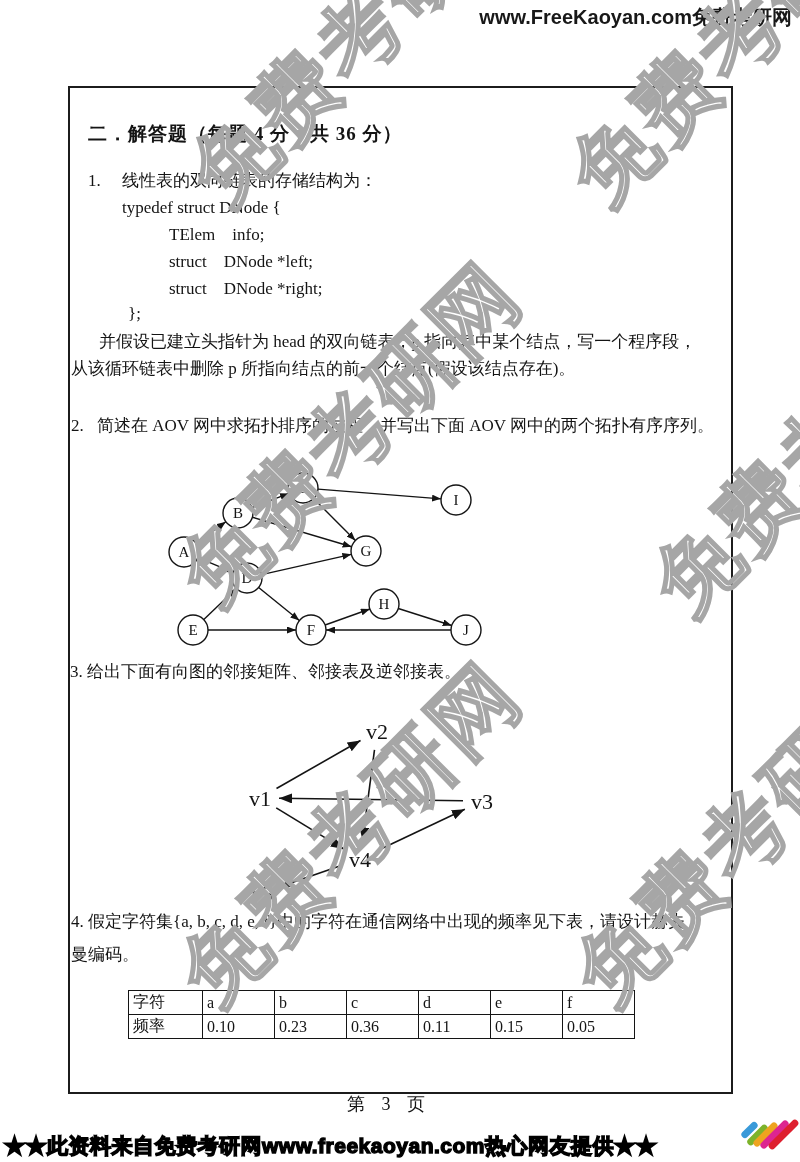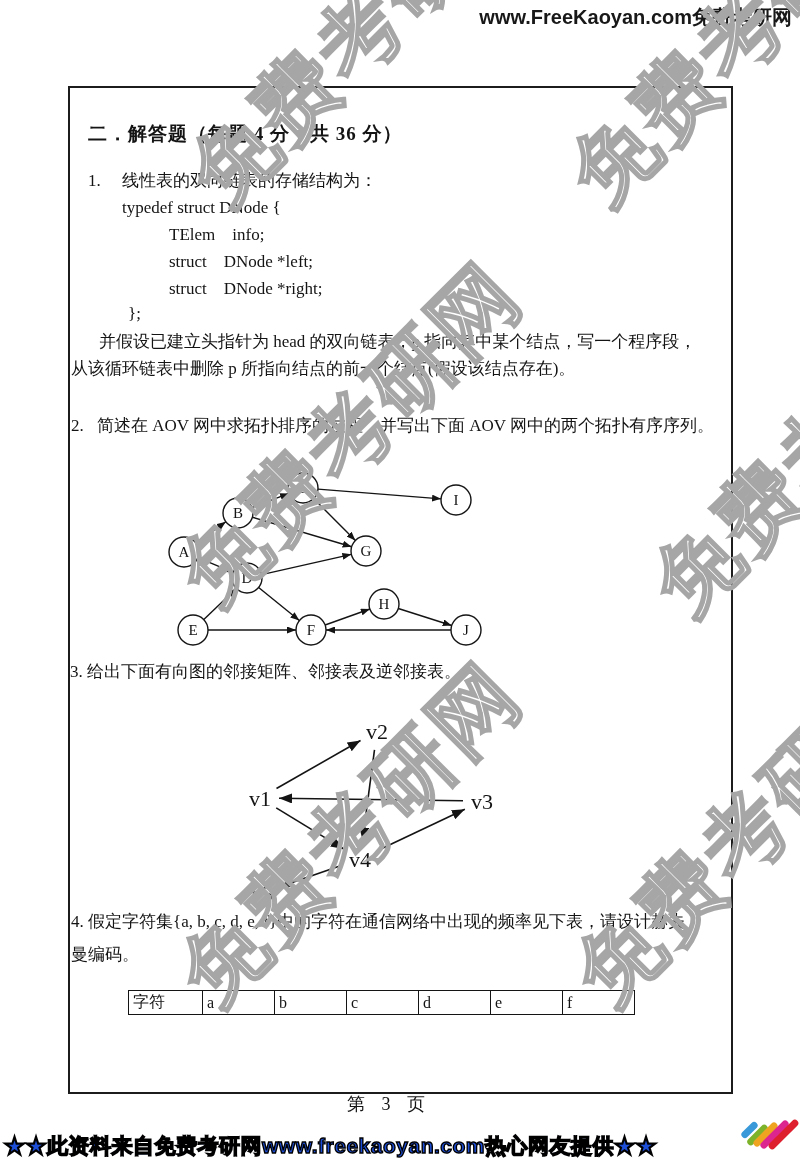--- a/index.html
+++ b/index.html
@@ -35,21 +35,21 @@
 
   table.freq { position:absolute; left:128px; top:990px; z-index:2;
                border-collapse:collapse; font-size:16px; table-layout:fixed; }
   table.freq td { border:1px solid #141414; text-align:left; height:23px; padding:0 4px;
                   font-family:"Liberation Serif", serif; }
 
   .page-label { position:absolute; left:347px; top:1094px; z-index:2; font-size:18px; word-spacing:12px;text-align:right; }
 
   .credit { position:absolute; left:4px; top:1132px; z-index:4; white-space:nowrap;
             font-family:"Liberation Sans", sans-serif; font-weight:bold; font-size:21px;
-            color:#1d4ed8; -webkit-text-stroke:1.4px #000; letter-spacing:0.5px; }
+            color:#000000; -webkit-text-stroke:1.4px #000; letter-spacing:0.5px; }
 
   .logo { position:absolute; left:742px; top:1106px; width:56px; height:56px; z-index:4; }
   .logo .stripe { position:absolute; width:7px; border-radius:4px; transform:rotate(45deg); }
   .stripe-1 { left:4px;  top:14px; height:20px; }
   .stripe-2 { left:12px; top:16px; height:26px; }
   .stripe-3 { left:20px; top:13px; height:31px; }
   .stripe-4 { left:29px; top:10px; height:37px; }
   .stripe-5 { left:38px; top:9px;  height:39px; }
 
   .wm { position:absolute; width:0; height:0; z-index:5; pointer-events:none; }
@@ -160,20 +160,29 @@
     <tbody>
         <tr>
       <td>字符</td>
       <td>a</td>
       <td>b</td>
       <td>c</td>
       <td>d</td>
       <td>e</td>
       <td>f</td>
     </tr>
+    <tr>
+      <td>频率</td>
+      <td>0.10</td>
+      <td>0.23</td>
+      <td>0.36</td>
+      <td>0.11</td>
+      <td>0.15</td>
+      <td>0.05</td>
+    </tr>
   </tbody>
     </table>
 
   <div class="txt page-label">第 3 页</div>
 
   <div class="credit">★★此资料来自免费考研网www.freekaoyan.com热心网友提供★★</div>
 
   <div class="logo">
     <div class="stripe stripe-1" style="background: rgb(58, 154, 217);"></div>
     <div class="stripe stripe-2" style="background: rgb(125, 179, 43);"></div>

